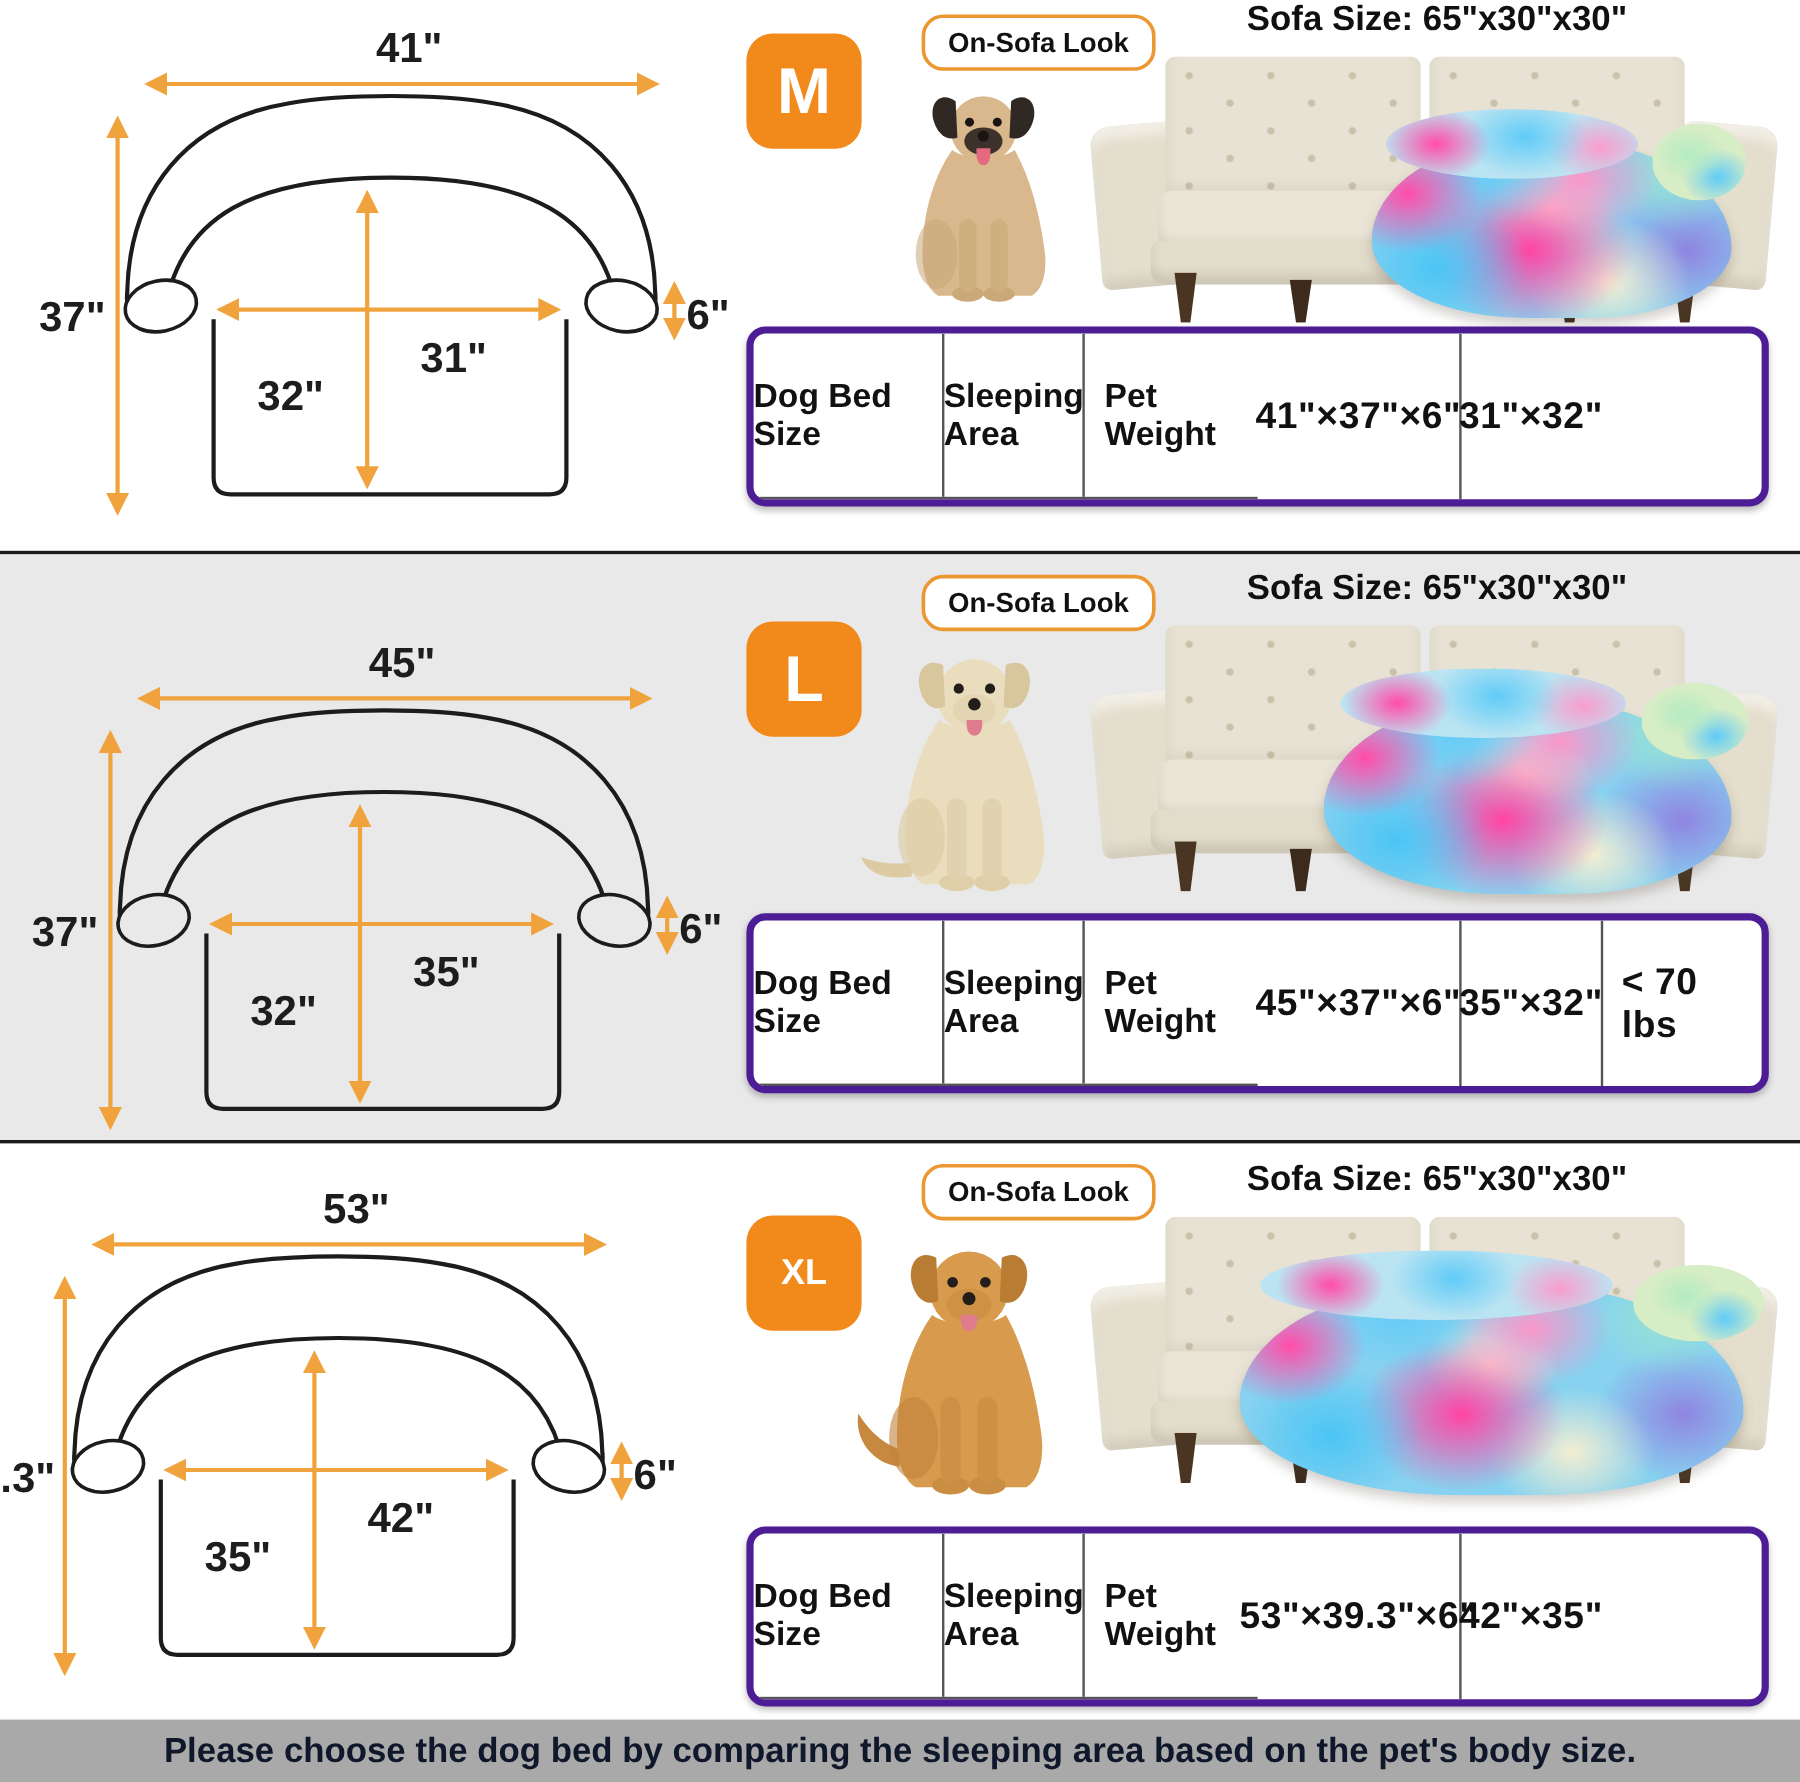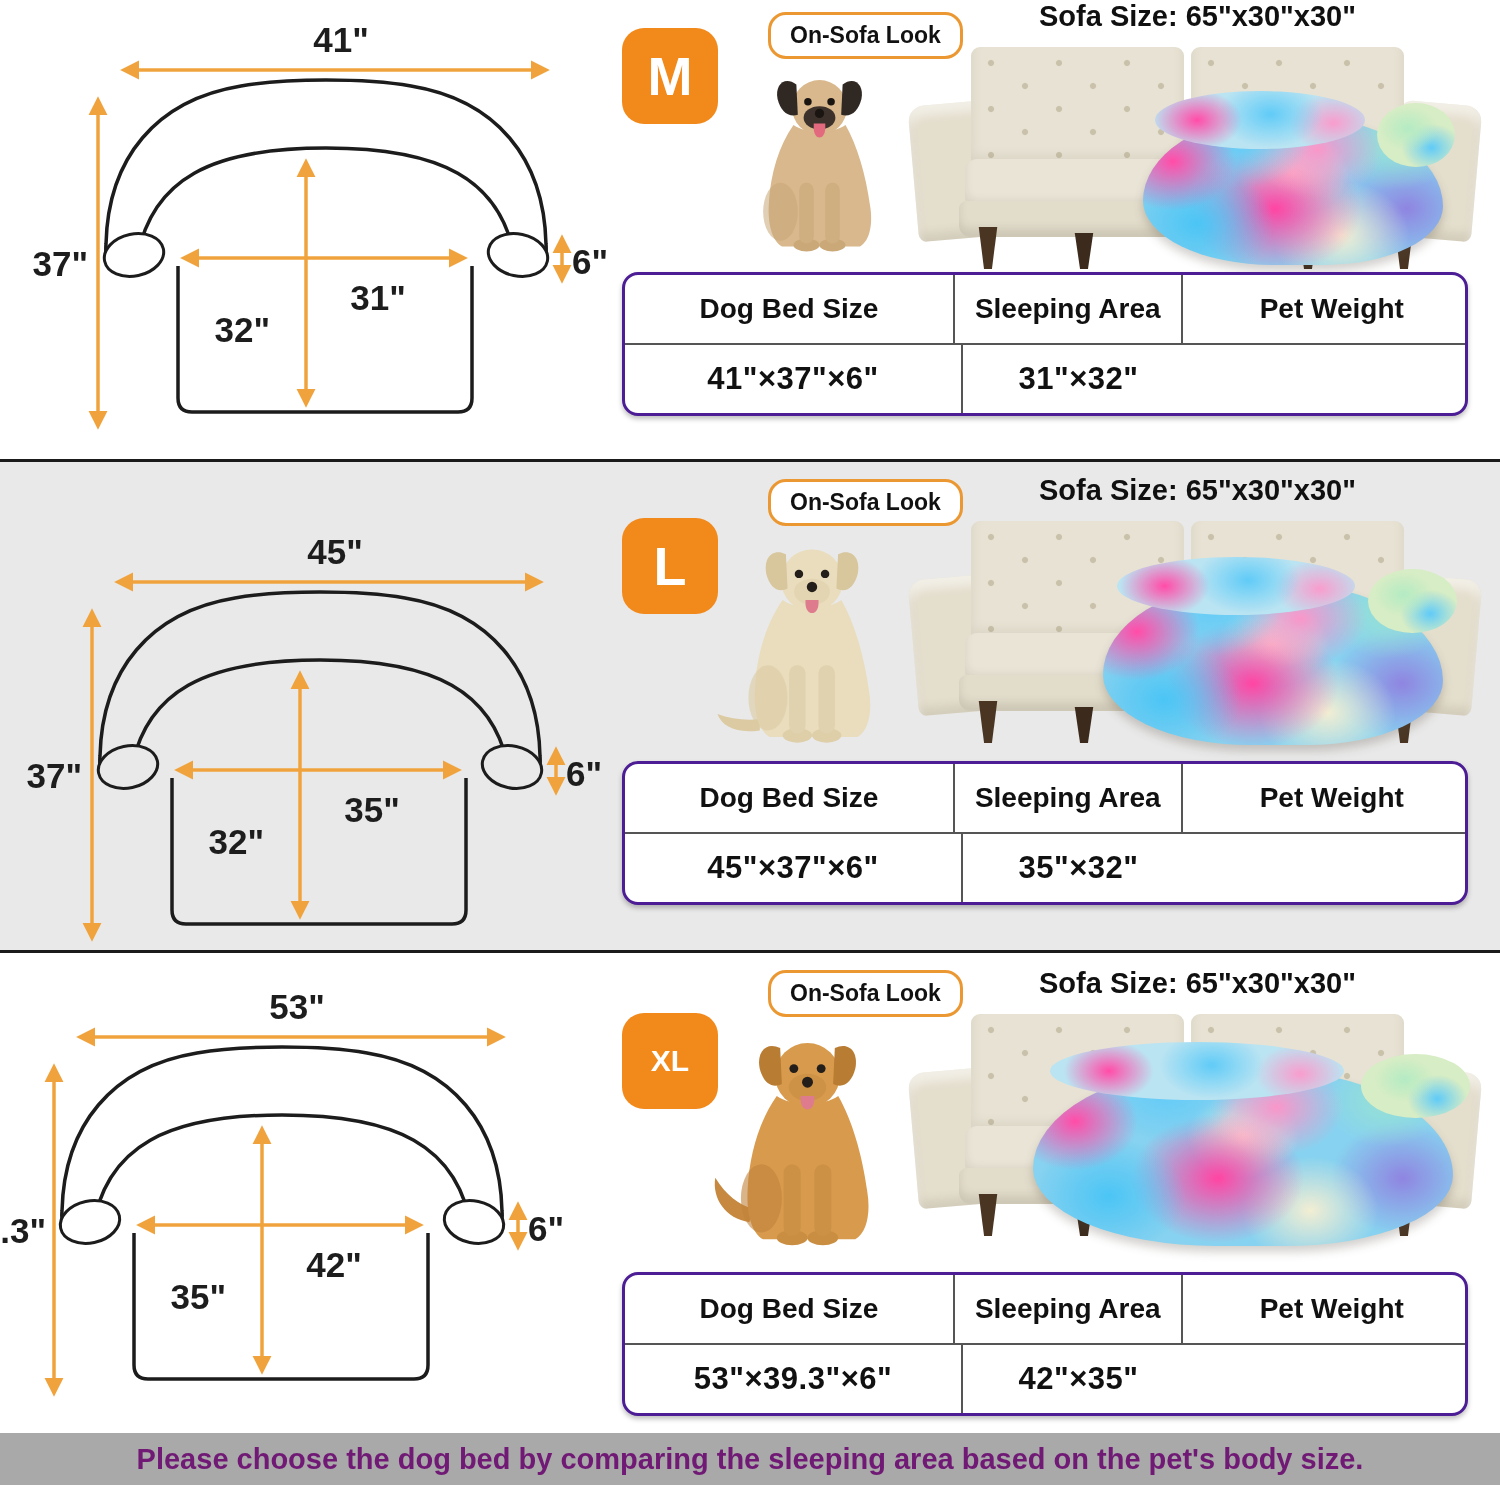--- a/index.html
+++ b/index.html
@@ -93,36 +93,36 @@
 
   
   .dog{position:absolute;}
   .sec-m .dog{left:722px; top:70px; width:195px; height:188px;}
   .sec-l .dog{left:712px; top:76px; width:200px; height:212px;}
   .sec-xl .dog{left:700px; top:78px; width:215px; height:222px;}
   .dog svg{width:100%; height:100%;}
 
   
   .spec-table{position:absolute; left:622px; width:840px; height:138px;
-              border:3px solid #4c1d95; border-radius:16px; background:#fff;
-              display:flex; flex-direction:column; overflow:hidden;
+              border:6px solid #4c1d95; border-radius:16px; background:#fff;
+              display:flex; overflow:hidden;
               box-shadow:0 3px 5px rgba(0,0,0,.25);}
   .sec-m .spec-table{top:272px;} .sec-l .spec-table{top:299px;} .sec-xl .spec-table{top:319px;}
   .tr{display:flex; flex:1;}
   .tr.head{border-bottom:2px solid #555;}
   .td{display:flex; align-items:center; justify-content:center; color:#111;}
   .td.c1{width:40%;} .td.c2{width:27.5%; border-left:2px solid #555;}
   .td.c3{width:32.5%; border-left:2px solid #555;padding-left:16px;}
   .tr.head .td{font-weight:700; font-size:28px;}
   .tr.vals .td{font-weight:700; font-size:31px; letter-spacing:.5px;}
 
   
   .banner{position:absolute; left:0; bottom:0; width:1500px; height:52px; background:#A9A9A9;
           display:flex; align-items:center; justify-content:center;
-          color:#701a75; font-weight:700; font-size:29px;}
+          color:#0f172a; font-weight:700; font-size:29px;}
 </style>
 </head>
 <body>
 
 <div class="page">
 
   <section class="sec sec-m">
     <svg class="diagram" viewBox="0 0 620 440">
       <defs>
         <marker id="ah-m" viewBox="0 0 10 10" refX="8" refY="5" markerWidth="5.5" markerHeight="5.5" orient="auto-start-reverse">
@@ -262,20 +262,21 @@
 
     <div class="spec-table">
       <div class="tr head">
         <div class="td c1">Dog Bed Size</div>
         <div class="td c2">Sleeping Area</div>
         <div class="td c3">Pet Weight</div>
       </div>
       <div class="tr vals">
         <div class="td c1">45"×37"×6"</div>
         <div class="td c2">35"×32"</div>
+        <div class="td c3">&lt; 70 lbs</div>
       </div>
     </div>
   </section>
 
   <section class="sec sec-xl">
     <svg class="diagram" viewBox="0 0 620 440">
       <defs>
         <marker id="ah-xl" viewBox="0 0 10 10" refX="8" refY="5" markerWidth="5.5" markerHeight="5.5" orient="auto-start-reverse">
           <path d="M0,0 L10,5 L0,10 Z" fill="#F0A33C"></path>
         </marker>

